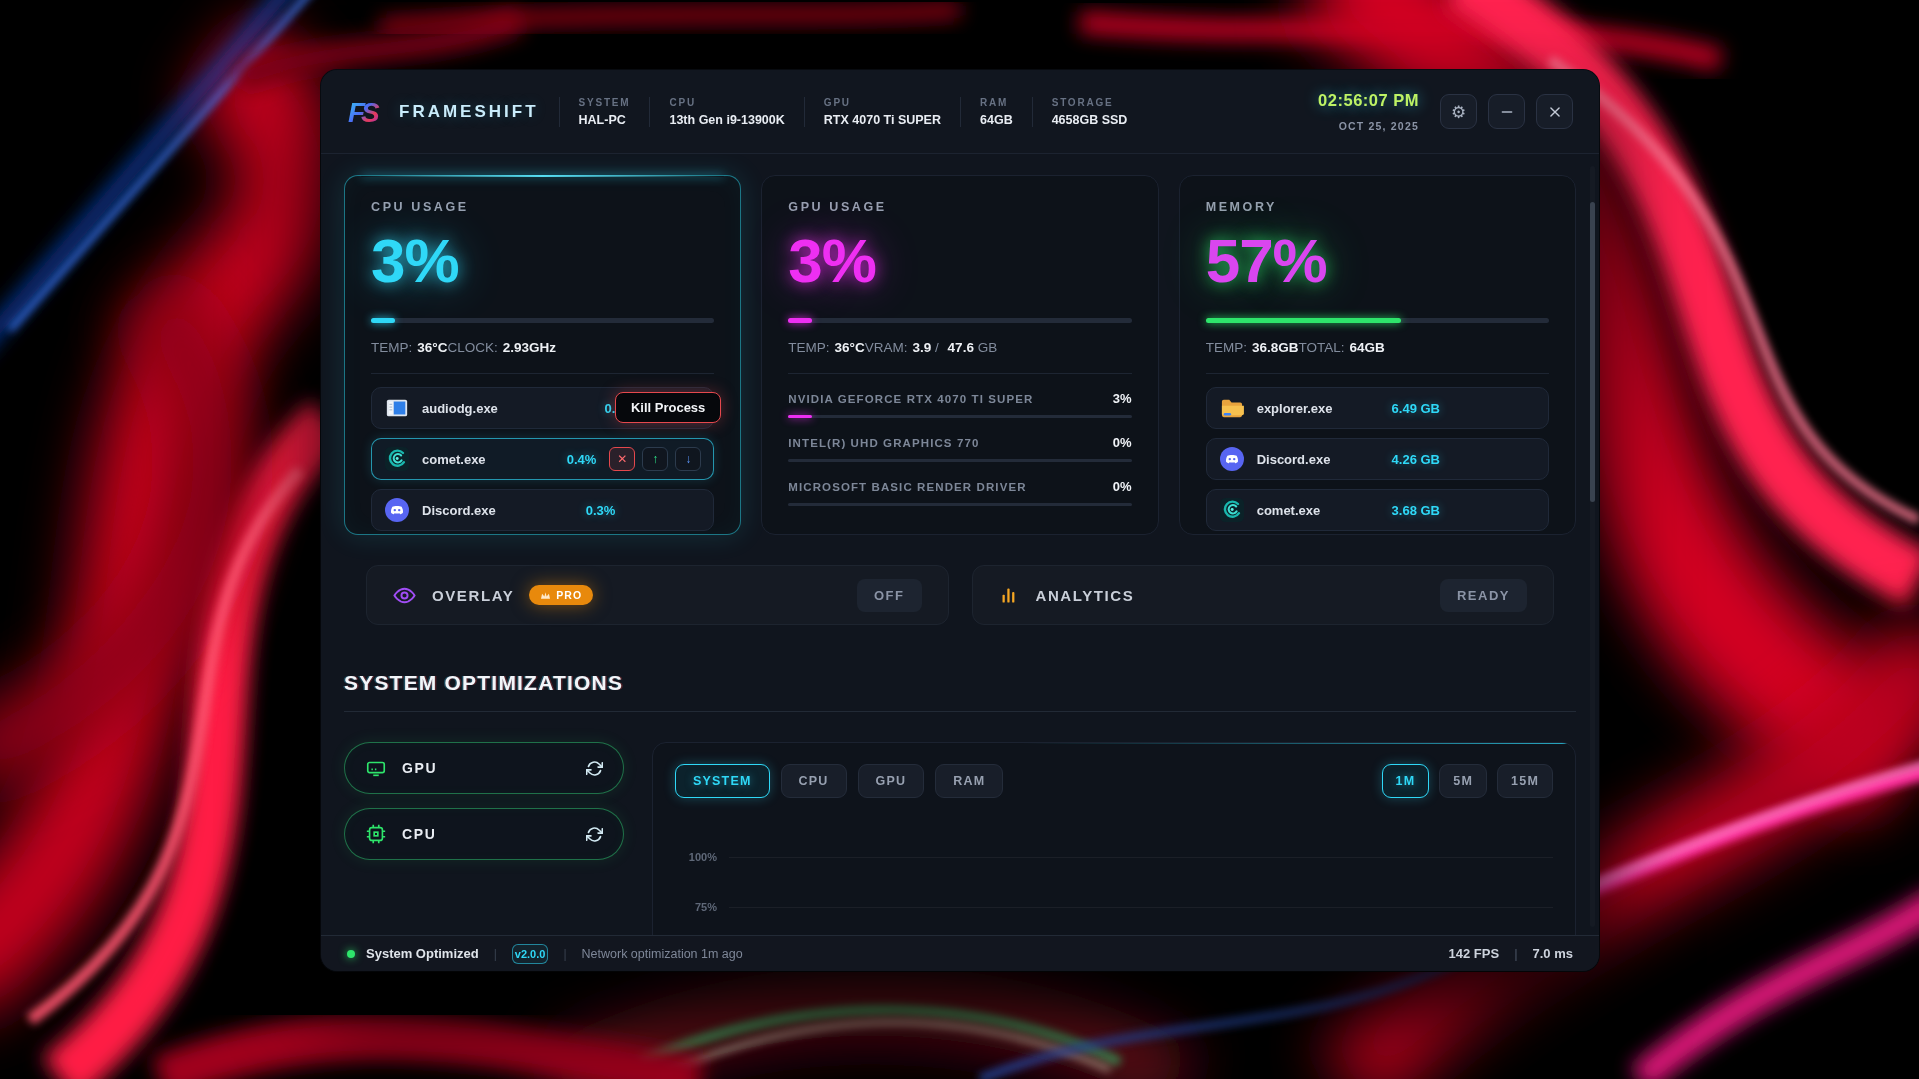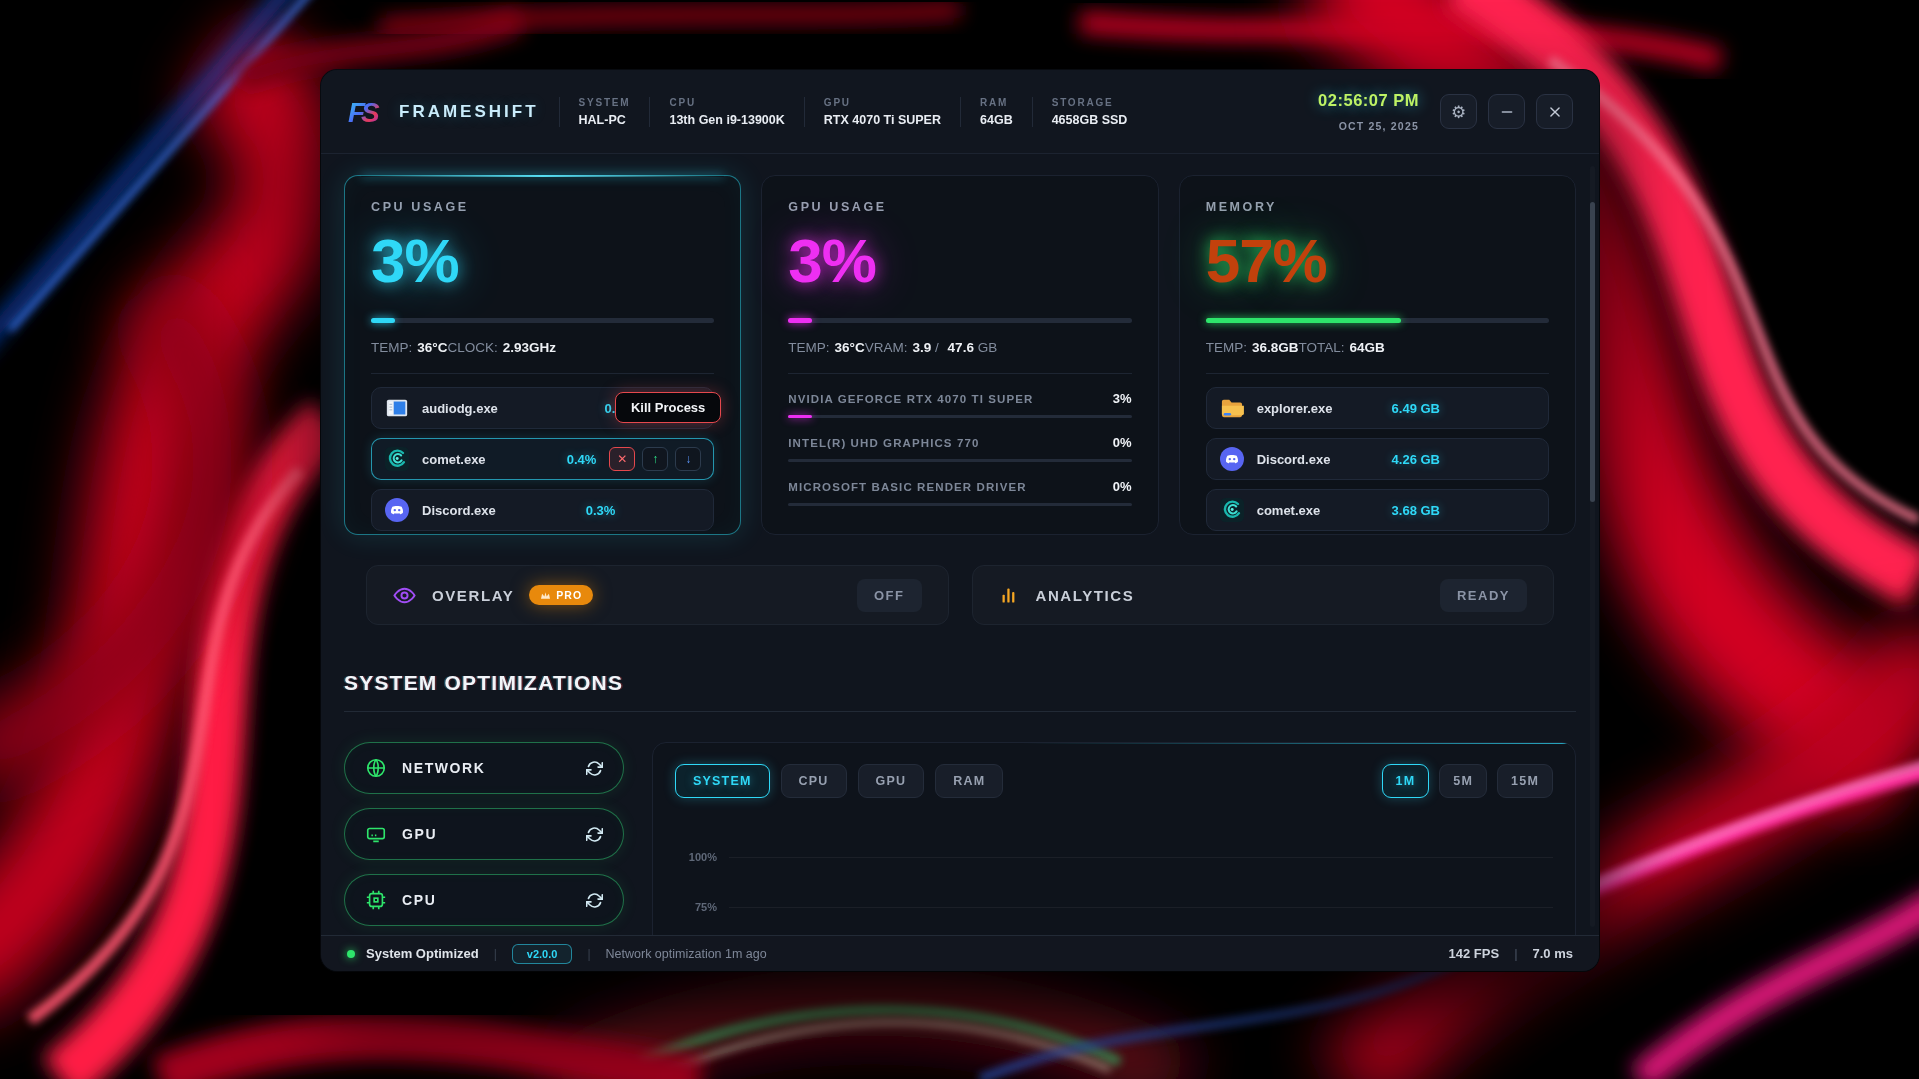--- a/index.html
+++ b/index.html
@@ -41,21 +41,21 @@
   
   .cards { display:flex; gap:20px; }
   .card { flex:1; height:360px; background:#0d1219; border:1px solid #1b2230; border-radius:14px; padding:24px 26px; position:relative; }
   .card.cpu-glow { border-color:rgba(43,217,242,.5); box-shadow:0 0 28px rgba(43,217,242,.14), inset 0 0 24px rgba(43,217,242,.04); }
   .card.cpu-glow::before { content:""; position:absolute; top:-1px; left:16px; right:16px; height:2px; border-radius:2px;
     background:linear-gradient(90deg,transparent,rgba(90,228,250,.95),transparent); box-shadow:0 0 10px rgba(47,216,247,.8); }
   .card-title { font-size:12.5px; font-weight:bold; letter-spacing:2.6px; color:#97a0b0; }
   .big { font-size:62px; font-weight:bold; margin-top:16px; line-height:1; letter-spacing:-1px; }
   .big.cyan { color:#2fd8f7; text-shadow:0 0 16px rgba(47,216,247,.8),0 0 46px rgba(47,216,247,.45); }
   .big.magenta { color:#ee2ff2; text-shadow:0 0 16px rgba(238,47,242,.8),0 0 46px rgba(238,47,242,.45); }
-  .big.green { color:#c2410c; text-shadow:0 0 16px rgba(46,229,107,.8),0 0 46px rgba(46,229,107,.45); }
+  .big.green { color:#d946ef; text-shadow:0 0 16px rgba(46,229,107,.8),0 0 46px rgba(46,229,107,.45); }
   .bar { height:5px; border-radius:3px; background:#232b39; margin-top:26px; position:relative; }
   .bar-fill { height:5px; border-radius:3px; }
   .fill-cyan { background:#2fd8f7; box-shadow:0 0 9px rgba(47,216,247,.9); }
   .fill-magenta { background:#ee2ff2; box-shadow:0 0 9px rgba(238,47,242,.9); }
   .fill-green { background:#2ee56b; box-shadow:0 0 9px rgba(46,229,107,.9); }
   .stats { display:flex; margin-top:17px; font-size:13.5px; color:#828c9d; align-items:baseline; }
   .stats b { color:#eef1f5; margin-left:5px; }
   .card-divider { height:1px; background:#1d2532; margin:18px 0 13px; }
 
   .proc-row { display:flex; align-items:center; height:42px; background:#141a25; border:1px solid #202939; border-radius:10px; padding:0 12px; margin-bottom:9px; position:relative; }
@@ -112,21 +112,21 @@
   .tick { display:flex; align-items:center; height:50px; }
   .tick-label { width:42px; text-align:right; font-size:11px; color:#5f6878; font-weight:bold; margin-right:12px; }
   .tick-line { flex:1; height:1px; background:rgba(255,255,255,.055); }
 
   
   .statusbar { position:absolute; left:0; right:0; bottom:0; height:36px; background:#12161f; border-top:1px solid #222a36;
     display:flex; align-items:center; padding:0 26px; border-radius:0 0 16px 16px; z-index:10; }
   .dot { width:8px; height:8px; border-radius:50%; background:#2ee56b; box-shadow:0 0 9px rgba(46,229,107,.9); margin-right:11px; }
   .sb-status { font-size:13px; font-weight:bold; color:#dfe4ea; }
   .sb-sep { margin:0 15px; color:#39414f; font-size:12px; }
-  .ver-badge { border:1px solid rgba(47,216,247,.55); color:#2fd8f7; background:rgba(47,216,247,.07); border-radius:6px; padding:3px 14px; font-size:11px; font-weight:bold; }
+  .ver-badge { border:1px solid rgba(47,216,247,.55); color:#2fd8f7; background:rgba(47,216,247,.07); border-radius:6px; padding:3px 2px; font-size:11px; font-weight:bold; }
   .sb-msg { font-size:12.5px; color:#7e8798; }
   .sb-right { margin-left:auto; display:flex; align-items:center; font-size:13px; font-weight:bold; color:#cdd3dd; }
 
   .scrollbar { position:absolute; top:96px; bottom:44px; right:4px; width:5px; background:#151a23; border-radius:3px; z-index:9; }
   .scroll-thumb { position:absolute; top:36px; height:300px; left:0; right:0; background:#39424f; border-radius:3px; cursor:pointer; }
 
   svg.icon { display:block; }
 </style>
 </head>
 <body>
@@ -407,35 +407,20 @@
       </div>
     </div>
 
     <div class="section-heading">SYSTEM OPTIMIZATIONS</div>
     <div class="section-divider"></div>
 
     <div class="bottom">
       <div class="opt-col">
         <div class="opt-btn">
           <svg class="icon" width="22" height="22" viewBox="0 0 24 24" fill="none" stroke="#2ee56b" stroke-width="1.8">
-            <circle cx="12" cy="12" r="9"></circle>
-              <path d="M3 12h18M12 3c3.2 3.5 3.2 14 0 18M12 3c-3.2 3.5-3.2 14 0 18"></path>
-          </svg>
-          <span class="opt-label">NETWORK</span>
-          <span class="opt-refresh">
-            <svg class="icon" width="17" height="17" viewBox="0 0 24 24" fill="none" stroke="currentColor" stroke-width="2.3" stroke-linecap="round" stroke-linejoin="round">
-              <path d="M23 4v6h-6"></path>
-                <path d="M1 20v-6h6"></path>
-                <path d="M3.5 9a9 9 0 0 1 14.9-3.4L23 10"></path>
-                <path d="M20.5 15a9 9 0 0 1-14.9 3.4L1 14"></path>
-            </svg>
-          </span>
-        </div>
-        <div class="opt-btn">
-          <svg class="icon" width="22" height="22" viewBox="0 0 24 24" fill="none" stroke="#2ee56b" stroke-width="1.8">
             <rect x="3" y="6" width="18" height="11" rx="2"></rect>
               <path d="M7 13.5h7" stroke-dasharray="1.6 2.2"></path>
               <path d="M9 20h6"></path>
           </svg>
           <span class="opt-label">GPU</span>
           <span class="opt-refresh">
             <svg class="icon" width="17" height="17" viewBox="0 0 24 24" fill="none" stroke="currentColor" stroke-width="2.3" stroke-linecap="round" stroke-linejoin="round">
               <path d="M23 4v6h-6"></path>
                 <path d="M1 20v-6h6"></path>
                 <path d="M3.5 9a9 9 0 0 1 14.9-3.4L23 10"></path>

